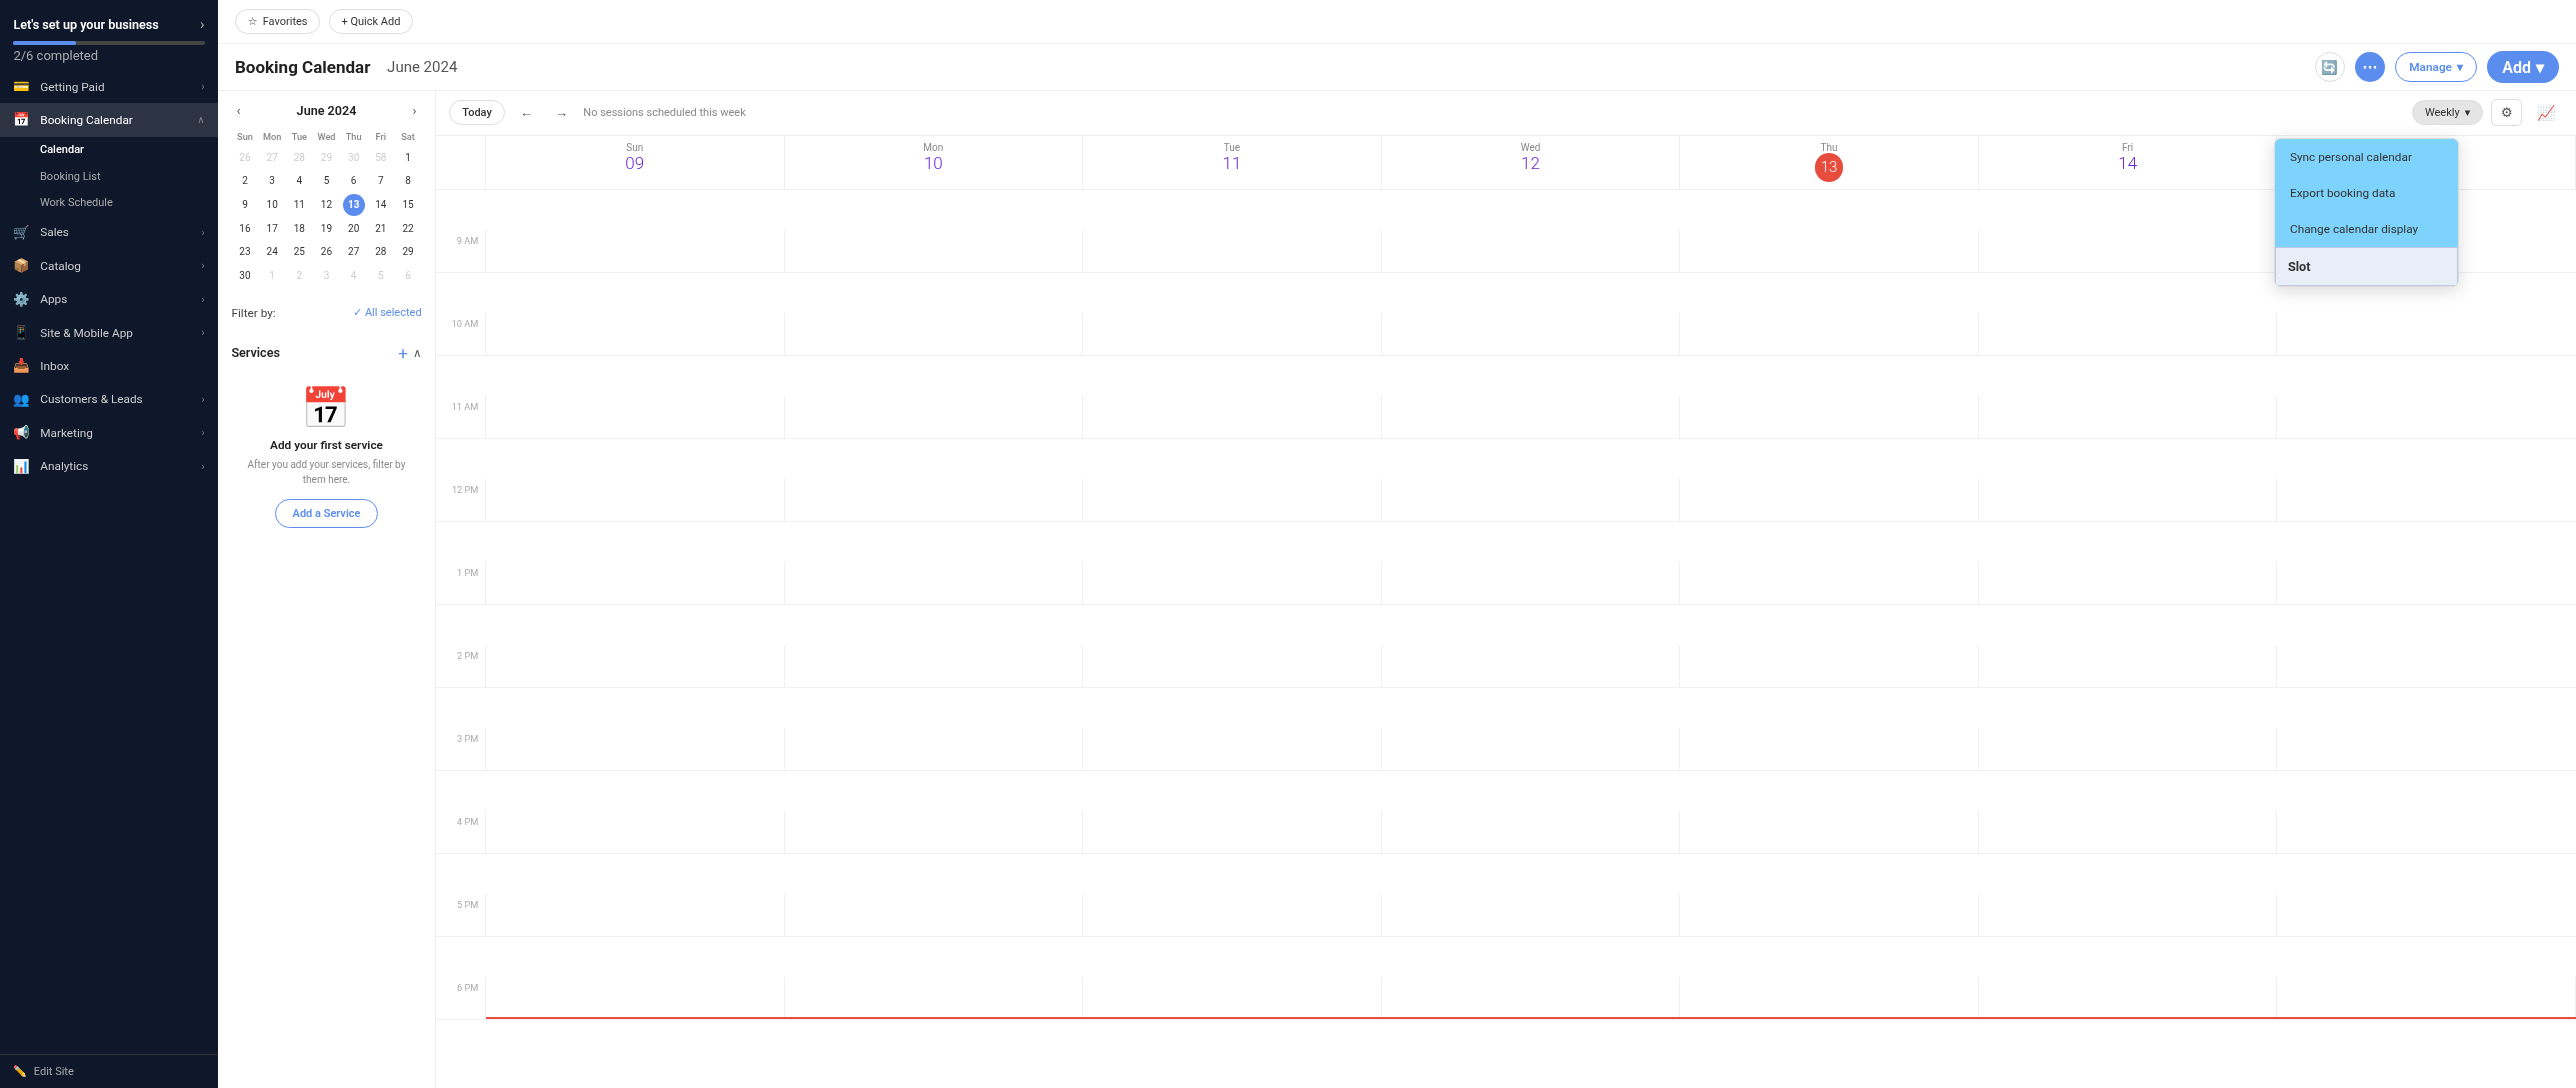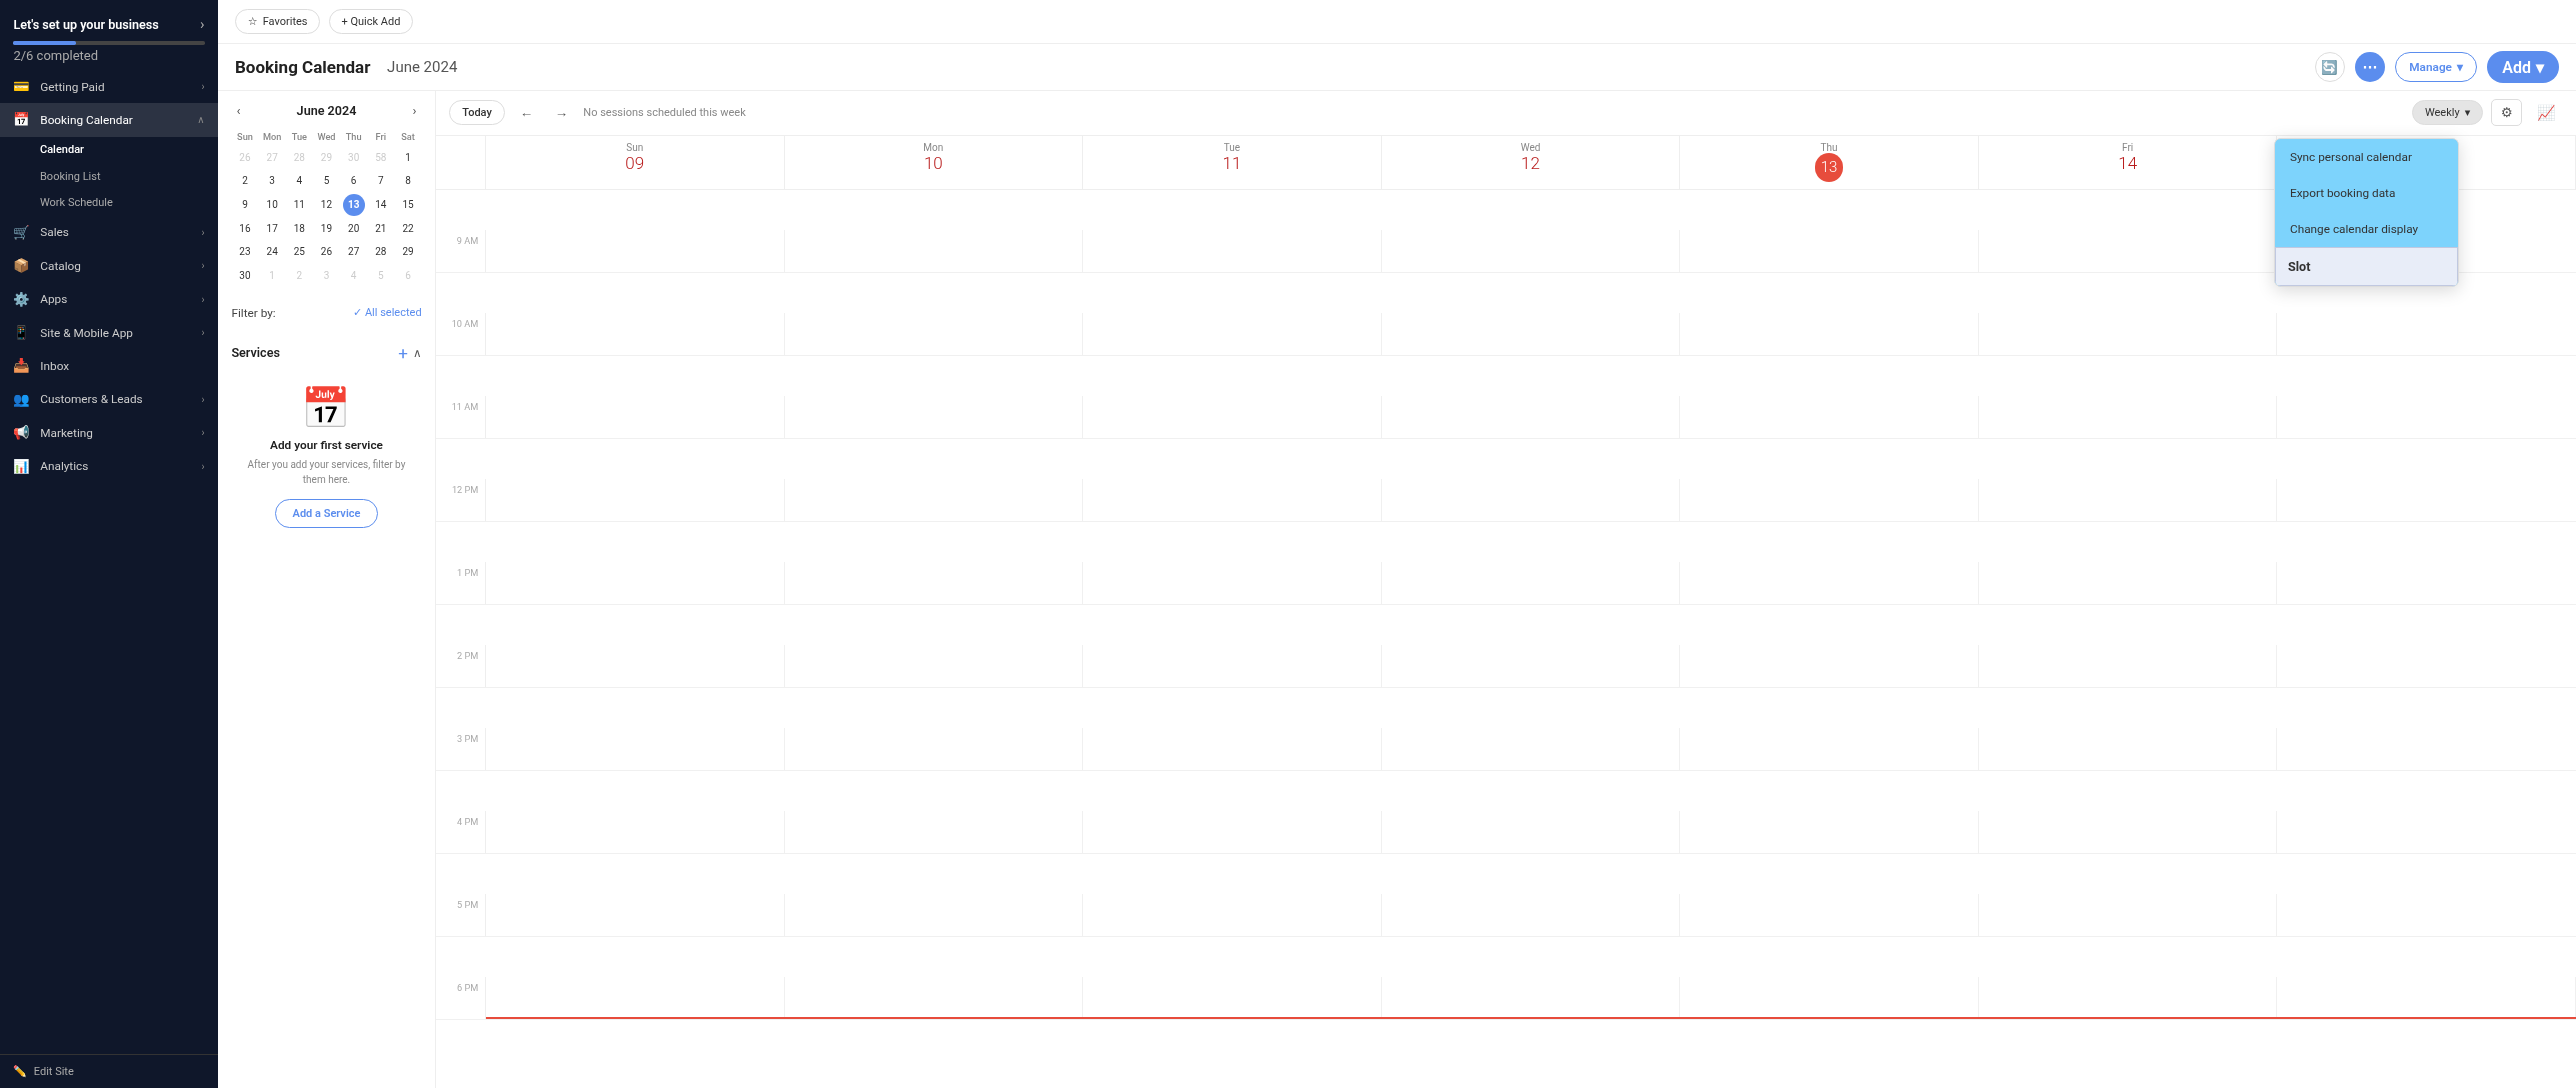--- a/index.html
+++ b/index.html
@@ -298,21 +298,21 @@
       padding: 6.7px 5px;
       text-align: center;
       font-size: 10px;
       color: #888;
       border-right: 0.8px solid #eee;
     }
     .cal-header-cell:first-child { border-left: none; }
     .cal-header-date {
       font-size: 17px;
       font-weight: 300;
-      color: #b91c1c;
+      color: #6d28d9;
       display: block;
     }
     .cal-header-date.today-date {
       background: #e74c3c;
       color: #fff;
       border-radius: 50%;
       width: 28.6px;
       height: 28.6px;
       line-height: 28.6px;
       margin: 0 auto;

